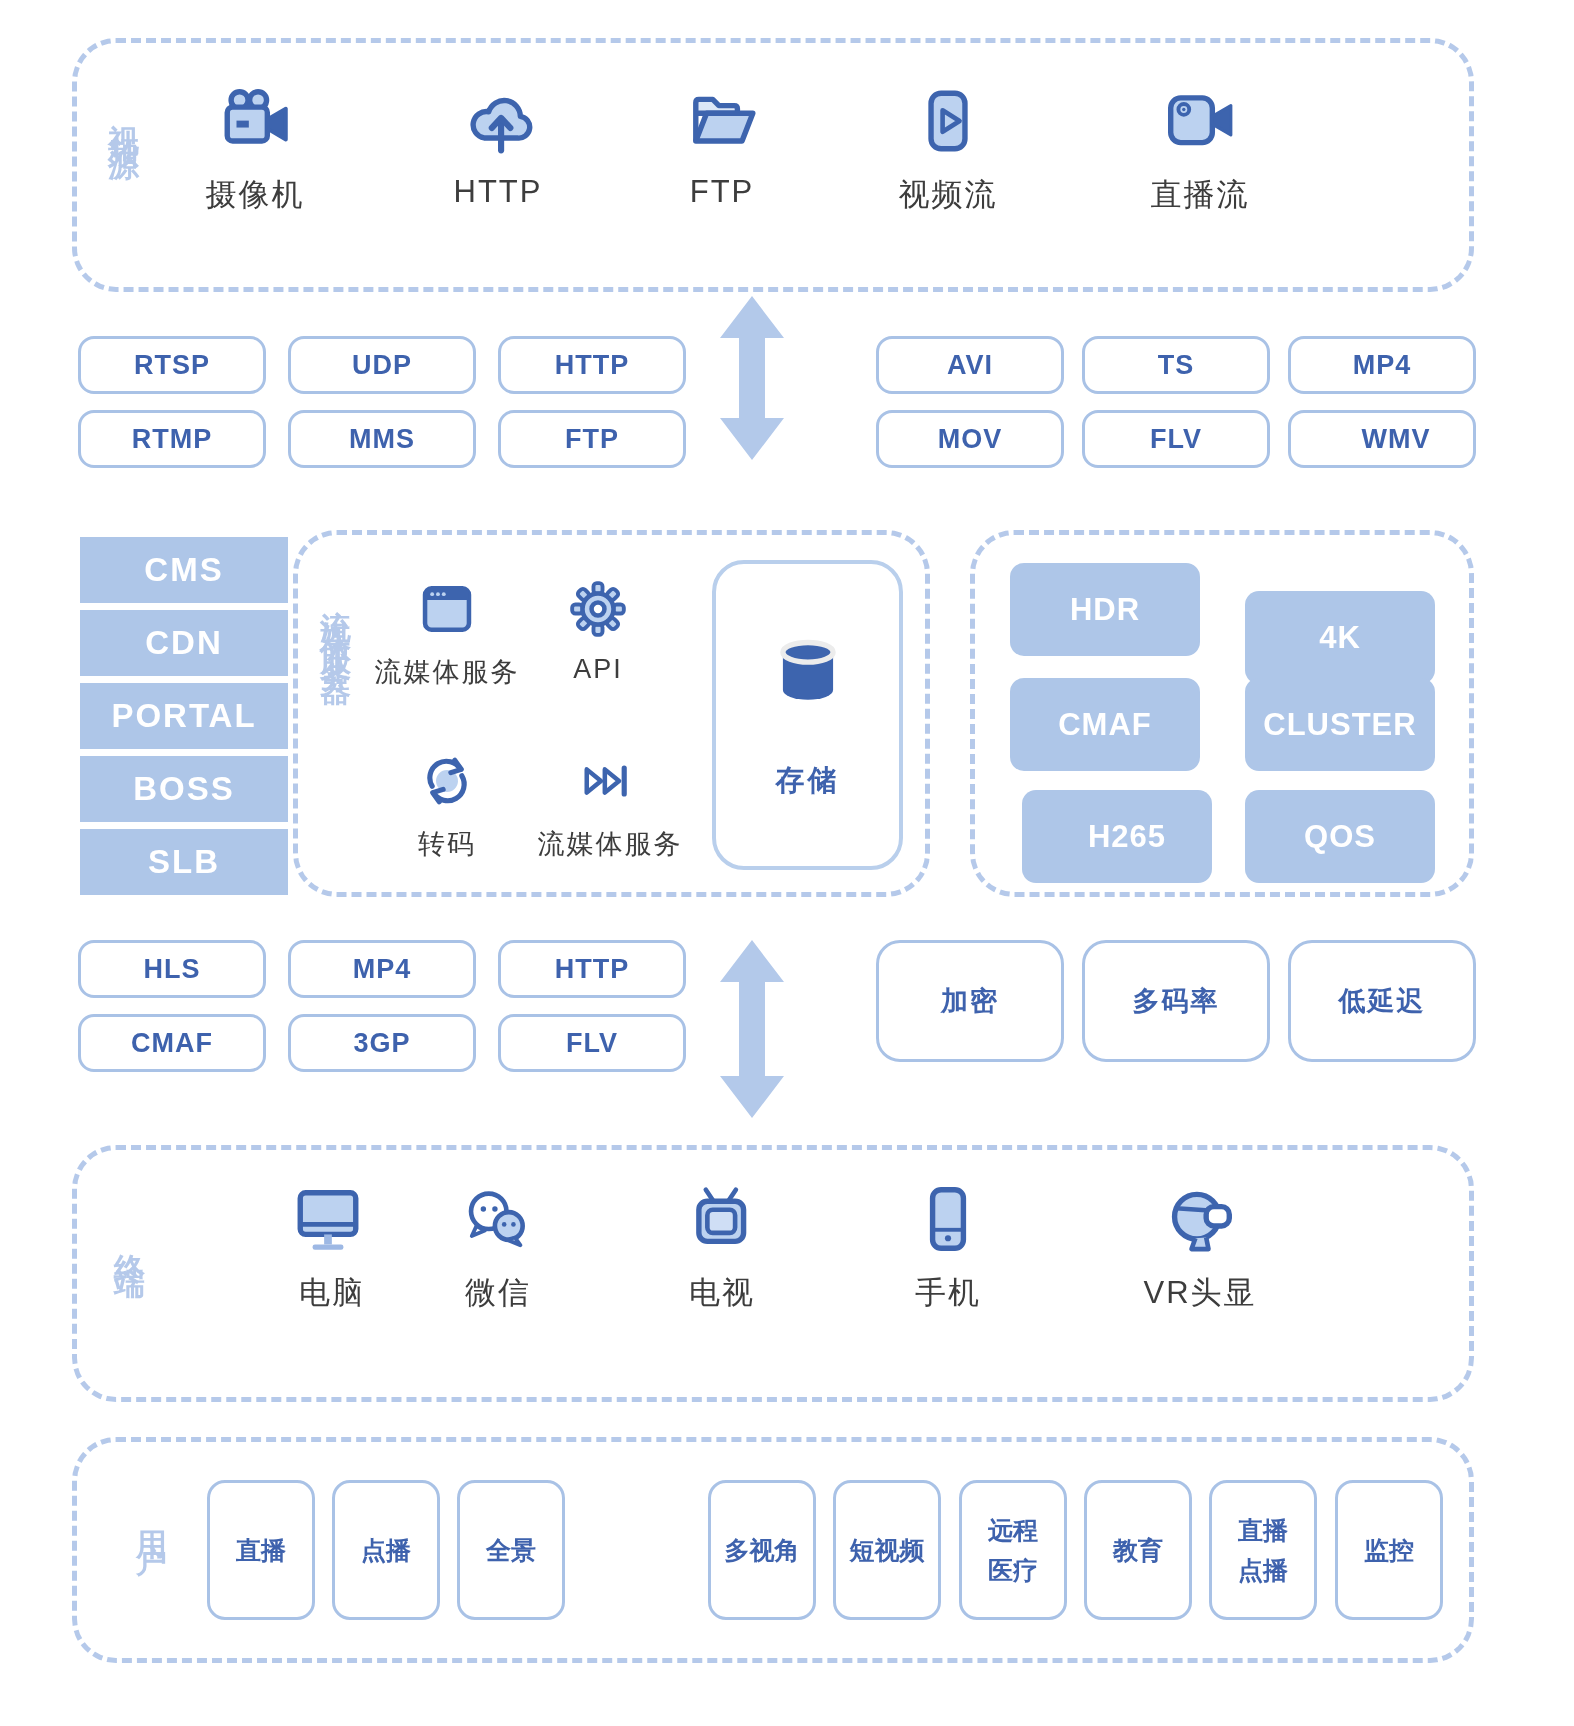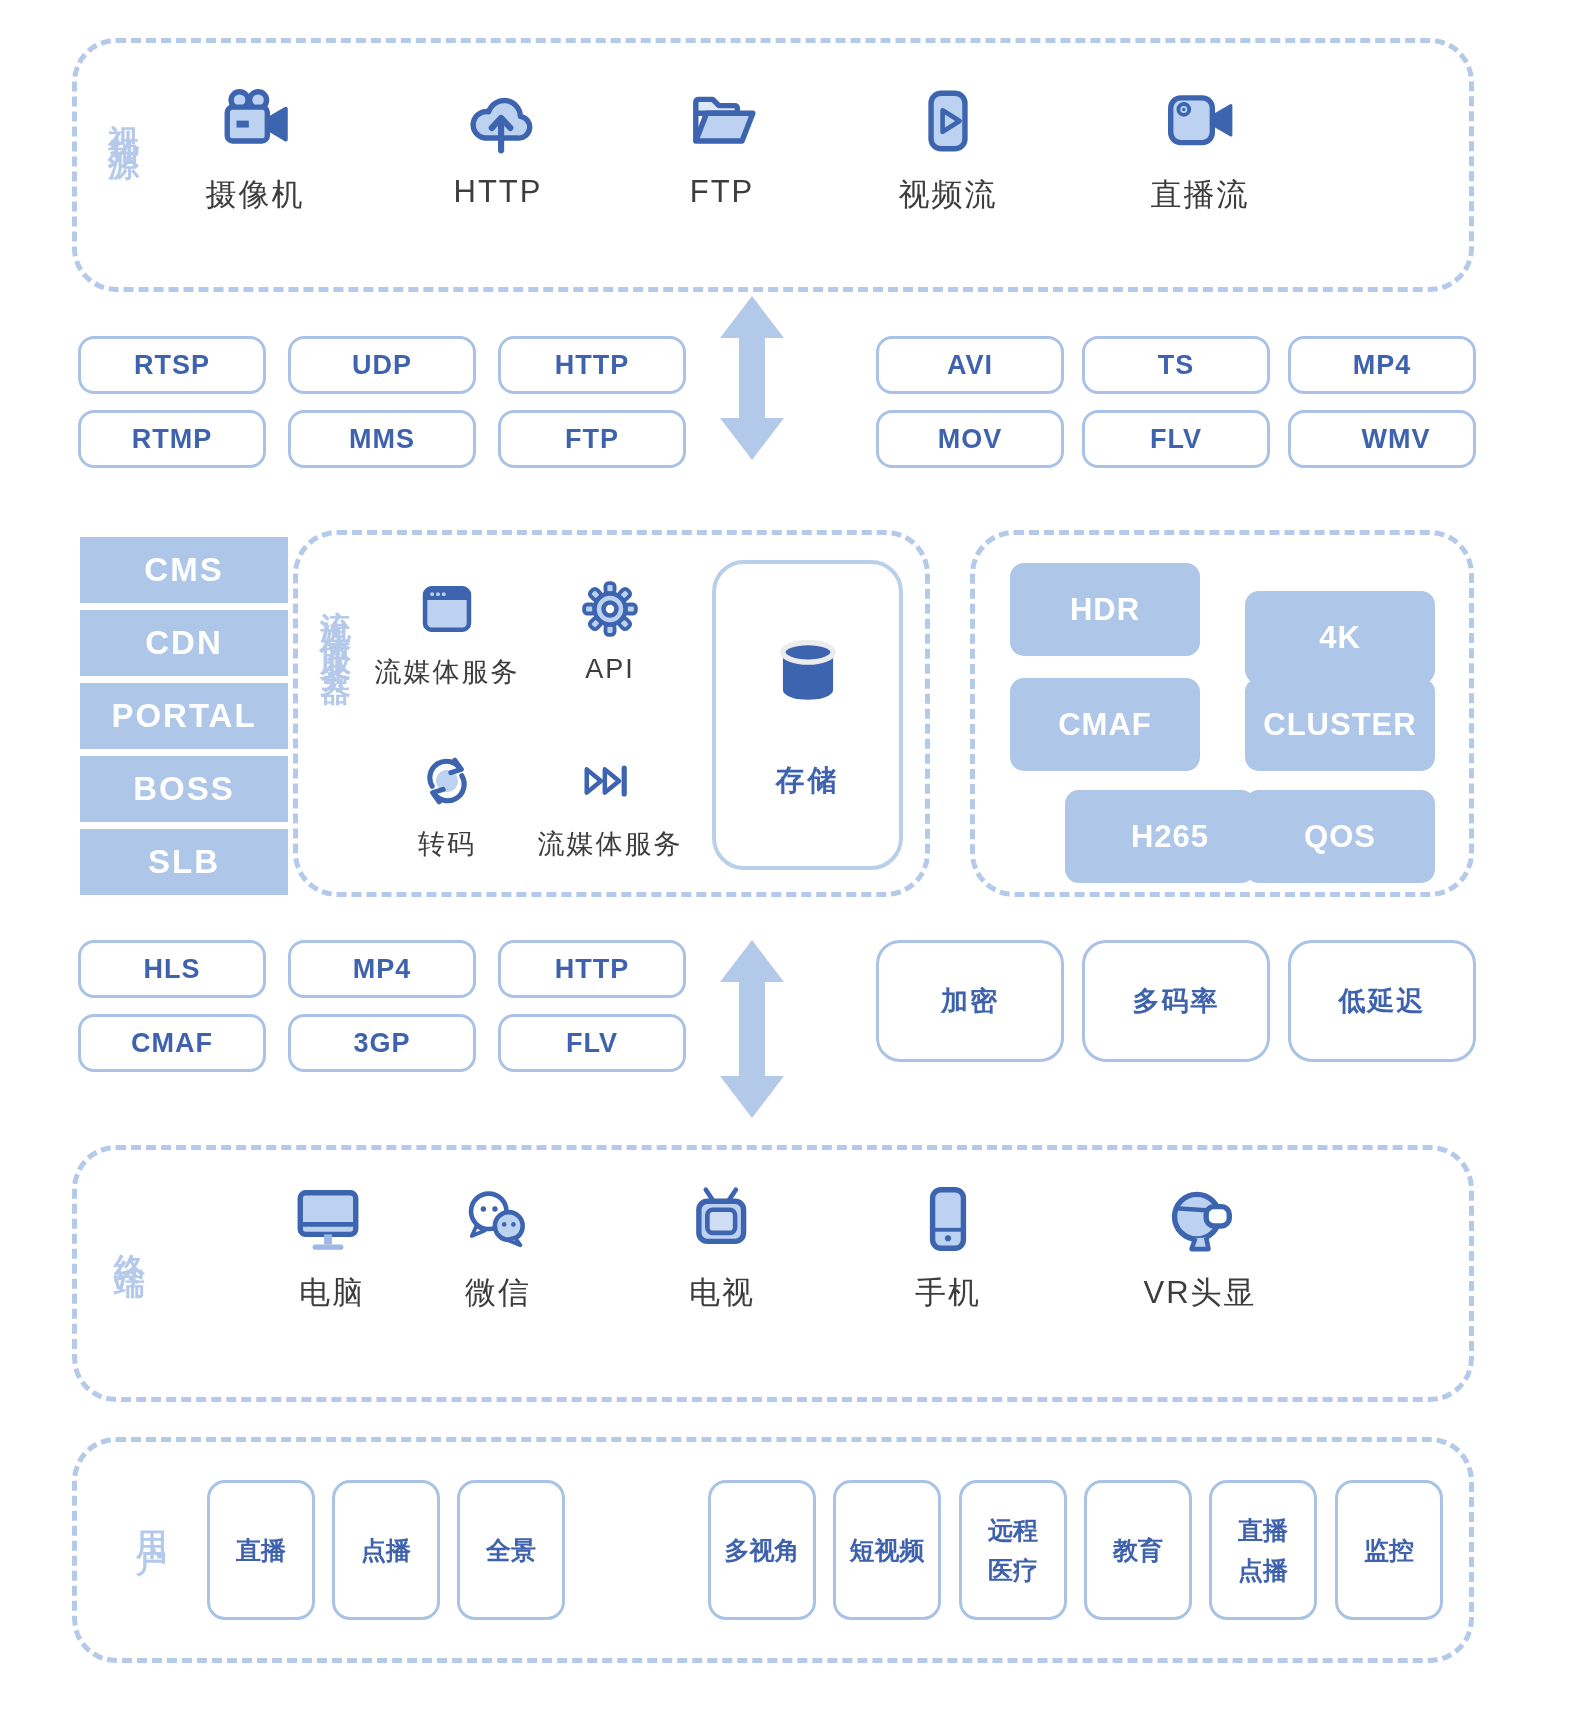--- a/index.html
+++ b/index.html
@@ -130,21 +130,21 @@
     <svg viewBox="0 0 96 96">
       <rect x="14" y="16" width="68" height="64" rx="10" fill="#bcd2f0" stroke="#3d64ae" stroke-width="7"></rect>
       <path d="M14,34 v-8 a10,10 0 0 1 10,-10 h48 a10,10 0 0 1 10,10 v8 z" fill="#3d64ae"></path>
       <circle cx="25" cy="25" r="3" fill="#bcd2f0"></circle>
         <circle cx="34" cy="25" r="3" fill="#bcd2f0"></circle>
         <circle cx="43" cy="25" r="3" fill="#bcd2f0"></circle>
     </svg>
     <div class="icon-label">流媒体服务</div>
   </div>
 
-  <div class="svc" style="left:520px; top:578px;">
+  <div class="svc" style="left:508px; top:578px;">
     <svg viewBox="0 0 96 96">
       <g fill="#bcd2f0" stroke="#3d64ae" stroke-width="6">
         <rect x="41" y="8" width="14" height="16" rx="5"></rect>
         <rect x="41" y="8" width="14" height="16" rx="5" transform="rotate(45 48 48)"></rect>
         <rect x="41" y="8" width="14" height="16" rx="5" transform="rotate(90 48 48)"></rect>
         <rect x="41" y="8" width="14" height="16" rx="5" transform="rotate(135 48 48)"></rect>
         <rect x="41" y="8" width="14" height="16" rx="5" transform="rotate(180 48 48)"></rect>
         <rect x="41" y="8" width="14" height="16" rx="5" transform="rotate(225 48 48)"></rect>
         <rect x="41" y="8" width="14" height="16" rx="5" transform="rotate(270 48 48)"></rect>
         <rect x="41" y="8" width="14" height="16" rx="5" transform="rotate(315 48 48)"></rect>
@@ -181,21 +181,21 @@
       <ellipse cx="48" cy="26" rx="28" ry="11" fill="#3d64ae" stroke="#ececec" stroke-width="6"></ellipse>
     </svg>
     <div class="storage-label">存储</div>
   </div>
 
   <div class="dashbox" style="left:970px; top:530px; width:504px; height:367px;"></div>
   <div class="fillbox cap" style="left:1010px; top:563px;">HDR</div>
   <div class="fillbox cap" style="left:1245px; top:563px;margin-top:28px;">4K</div>
   <div class="fillbox cap" style="left:1010px; top:678px;">CMAF</div>
   <div class="fillbox cap" style="left:1245px; top:678px;">CLUSTER</div>
-  <div class="fillbox cap" style="left:1065px; top:790px;padding-left:20px;">H265</div>
+  <div class="fillbox cap" style="left:1022px; top:790px;padding-left:20px;">H265</div>
   <div class="fillbox cap" style="left:1245px; top:790px;">QOS</div>
 
   <div class="pill" style="left:78px;  top:940px;">HLS</div>
   <div class="pill" style="left:288px; top:940px;">MP4</div>
   <div class="pill" style="left:498px; top:940px;">HTTP</div>
   <div class="pill" style="left:78px;  top:1014px;">CMAF</div>
   <div class="pill" style="left:288px; top:1014px;">3GP</div>
   <div class="pill" style="left:498px; top:1014px;">FLV</div>
 
   <svg class="arrow" style="left:720px; top:940px; height:178px;" viewBox="0 0 64 178">

